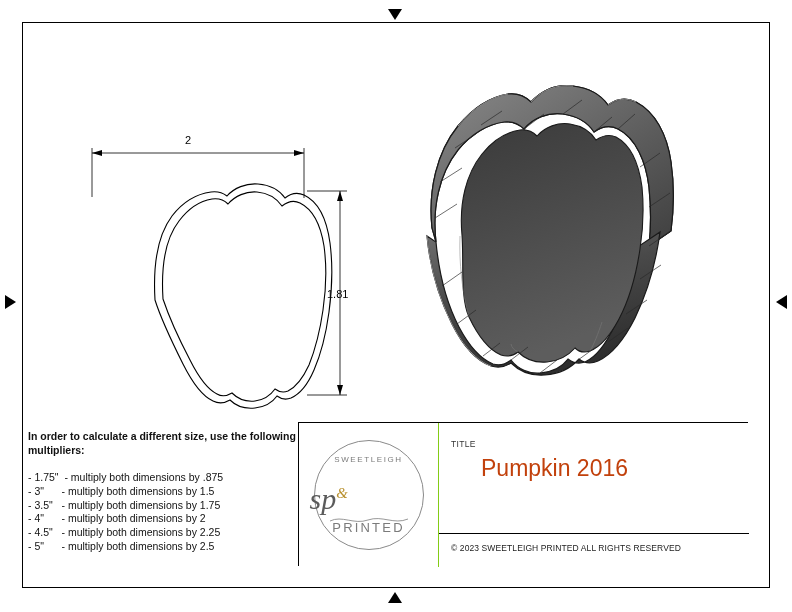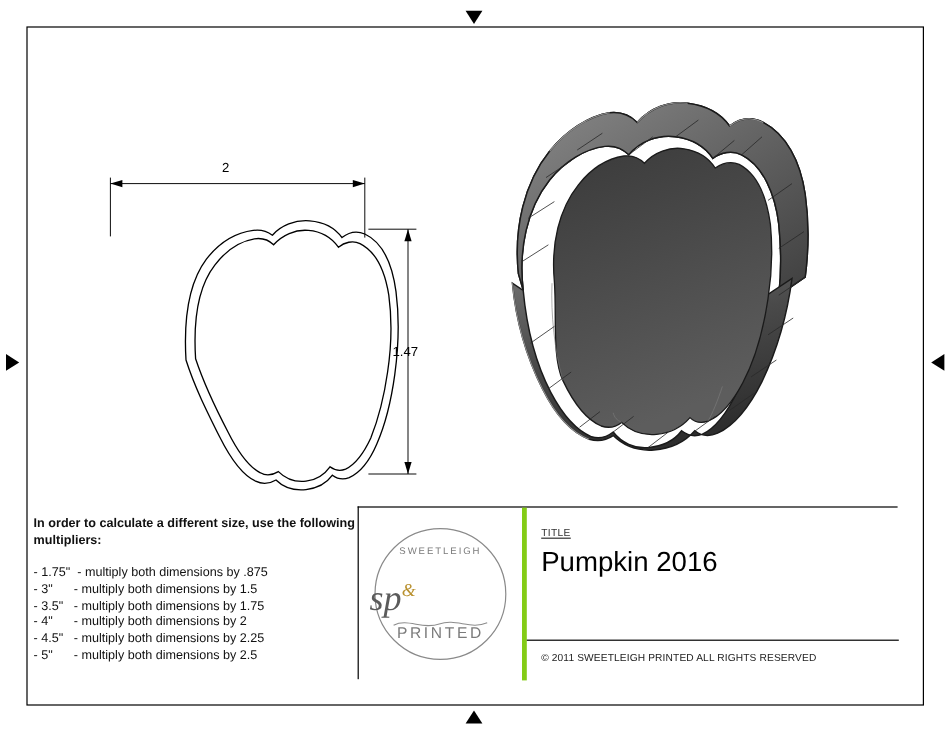--- a/index.html
+++ b/index.html
@@ -119,21 +119,21 @@
     height: 144px;
     border-left: 1px solid #000000;
     border-top: 1px solid #000000;
     box-sizing: border-box;
   }
   .logo-cell {
     position: absolute;
     left: 0; top: 0;
     width: 140px;
     height: 144px;
-    border-right: 4px solid #84cc16;
+    border-right: 1px solid #84cc16;
     box-sizing: border-box;
     display: flex;
     align-items: center;
     justify-content: center;
   }
   .logo {
     position: relative;
     width: 118px;
     height: 118px;
   }
@@ -186,26 +186,26 @@
     width: 310px;
     height: 111px;
     box-sizing: border-box;
     border-bottom: 1px solid #000000;
     padding: 16px 0 0 12px;
   }
   .title-label {
     font-size: 8.5px;
     color: #333333;
     letter-spacing: 0.3px;
-    text-decoration: underline;
   }
   .title-value {
     margin-top: 6px;
     font-size: 23px;
-    color: #000000;
+    color: #c2410c;
+    margin-left: 30px;
   }
   .copyright-cell {
     position: absolute;
     left: 140px;
     top: 111px;
     width: 310px;
     height: 33px;
     box-sizing: border-box;
     padding: 9px 0 0 12px;
     font-size: 8.5px;
@@ -415,21 +415,21 @@
 
         <g stroke="#b5b5b5" stroke-width="0.9" fill="none" opacity="0.8">
           <path d="M436,104 C450,87 468,75 486,72"></path>
           <path d="M509,80 C520,68 535,62 551,64"></path>
           <path d="M586,83 C594,77 604,75 614,80"></path>
         </g>
       </g>
     </svg>
 
     <div class="dim-label dim-width">2</div>
-    <div class="dim-label dim-height">1.47</div>
+    <div class="dim-label dim-height">1.81</div>
   </div>
 
   <div class="notes">
     <div class="intro">In order to calculate a different size, use the following multipliers:</div>
     <div class="mult-line">- 1.75"  - multiply both dimensions by .875</div>
     <div class="mult-line">- 3"      - multiply both dimensions by 1.5</div>
     <div class="mult-line">- 3.5"   - multiply both dimensions by 1.75</div>
     <div class="mult-line">- 4"      - multiply both dimensions by 2</div>
     <div class="mult-line">- 4.5"   - multiply both dimensions by 2.25</div>
     <div class="mult-line">- 5"      - multiply both dimensions by 2.5</div>
@@ -444,16 +444,16 @@
         <svg class="logo-swash" viewBox="0 0 82 12">
           <path d="M2,7 C14,1 26,11 40,6 C54,1 66,11 80,5" fill="none" stroke="#8c8c8c" stroke-width="0.9"></path>
         </svg>
         <div class="logo-bottom-text">PRINTED</div>
       </div>
     </div>
     <div class="title-cell">
       <div class="title-label">TITLE</div>
       <div class="title-value">Pumpkin 2016</div>
     </div>
-    <div class="copyright-cell">© 2011  SWEETLEIGH PRINTED  ALL RIGHTS RESERVED</div>
+    <div class="copyright-cell">© 2023  SWEETLEIGH PRINTED  ALL RIGHTS RESERVED</div>
   </div>
 
 </div>
 
 </body></html>

